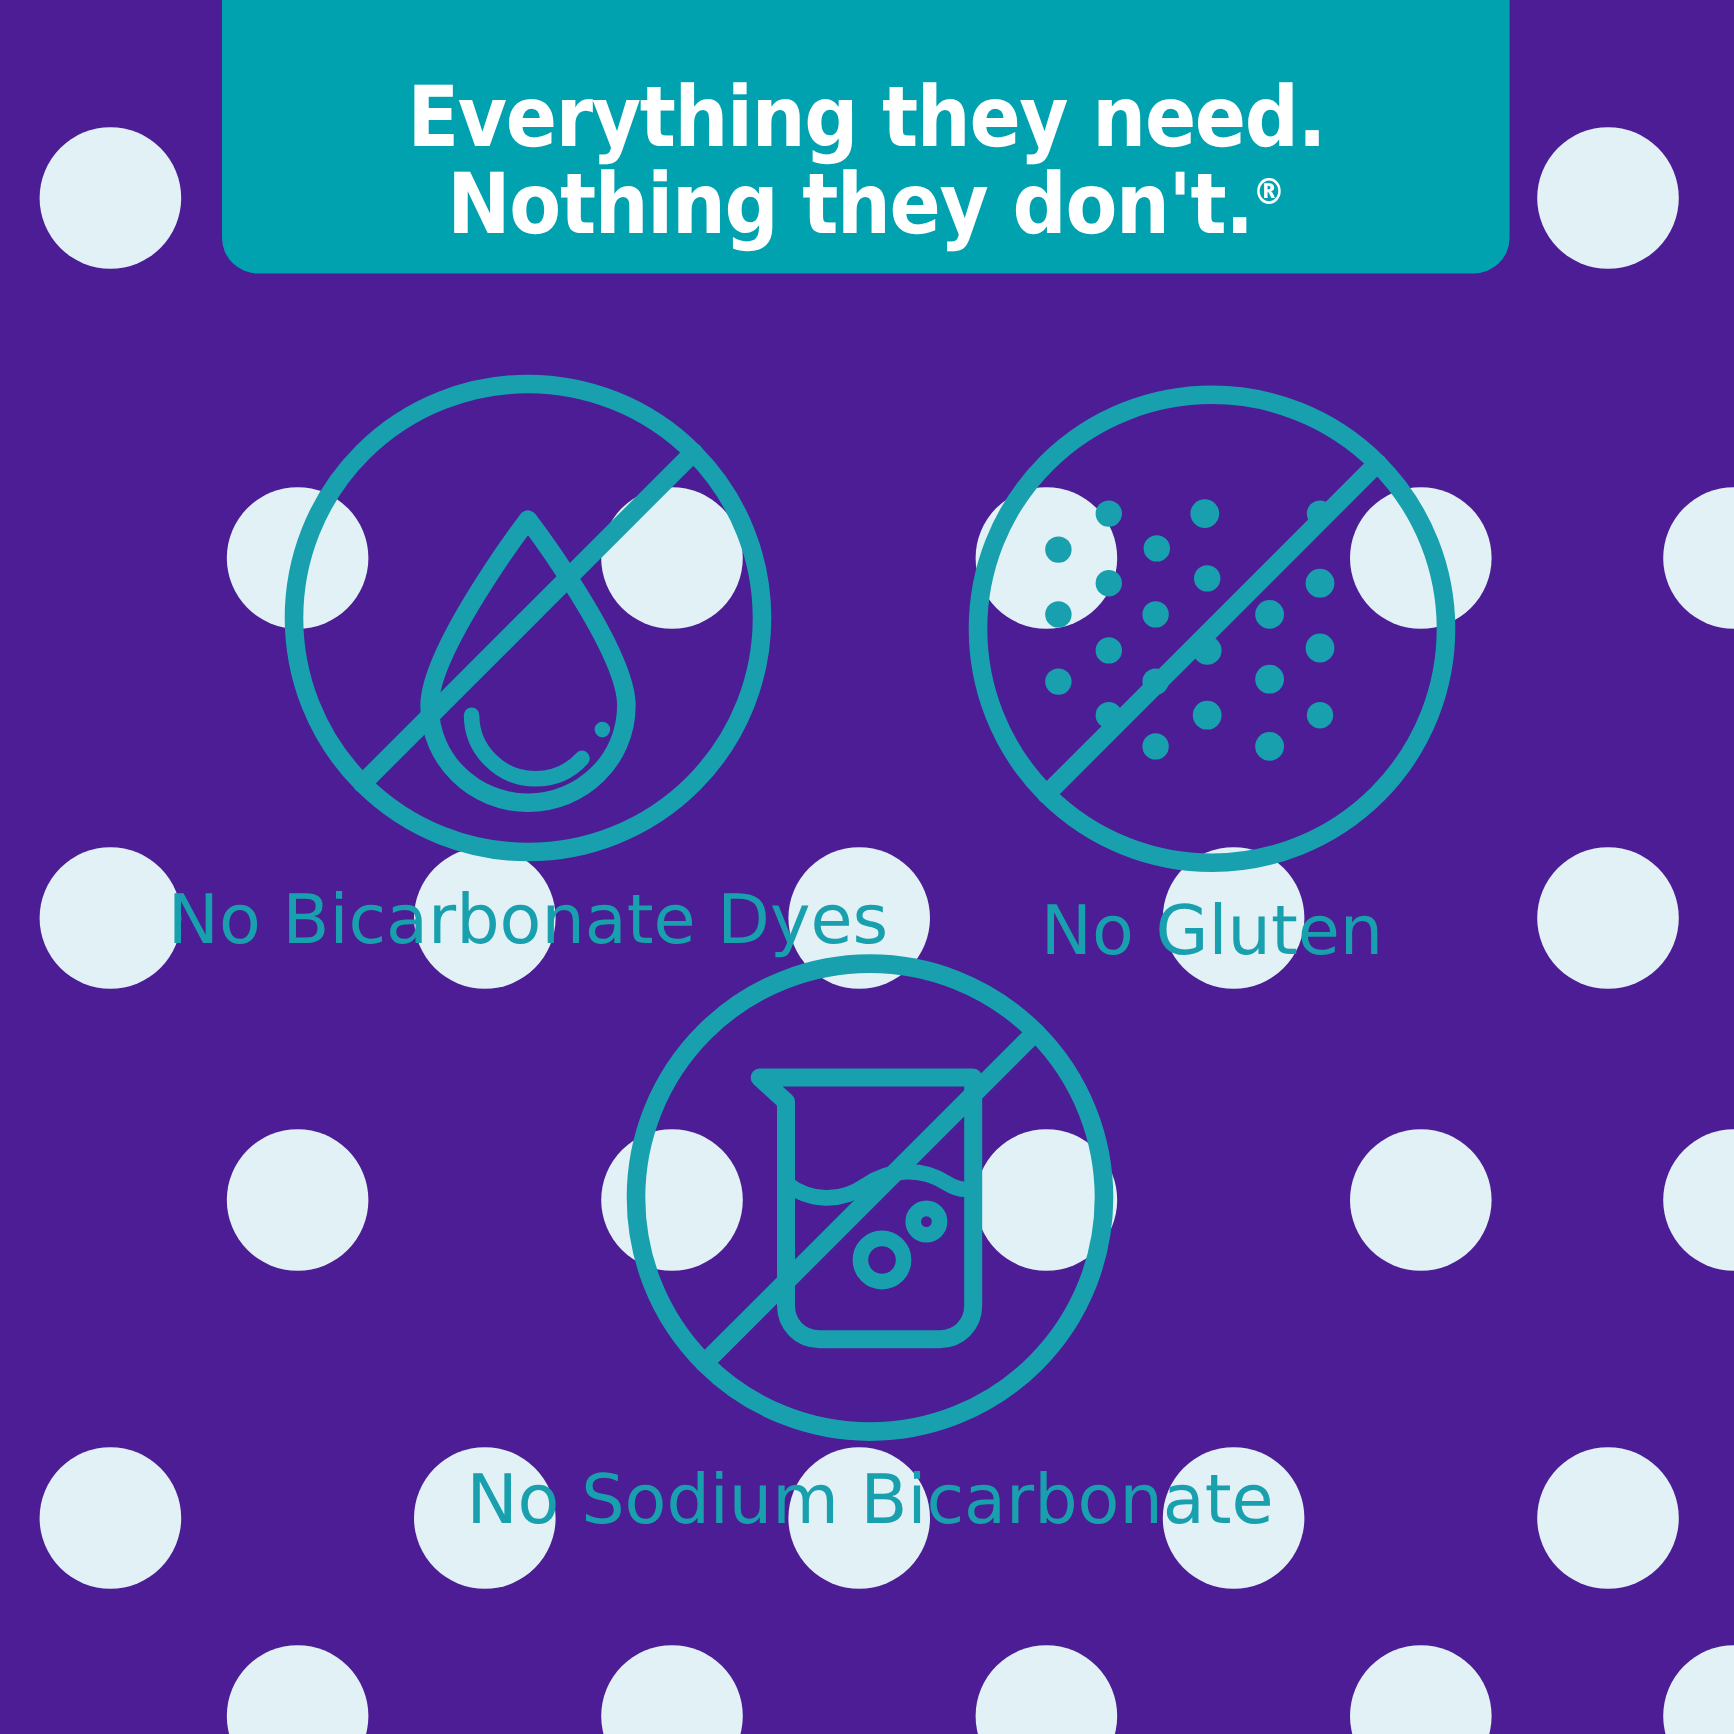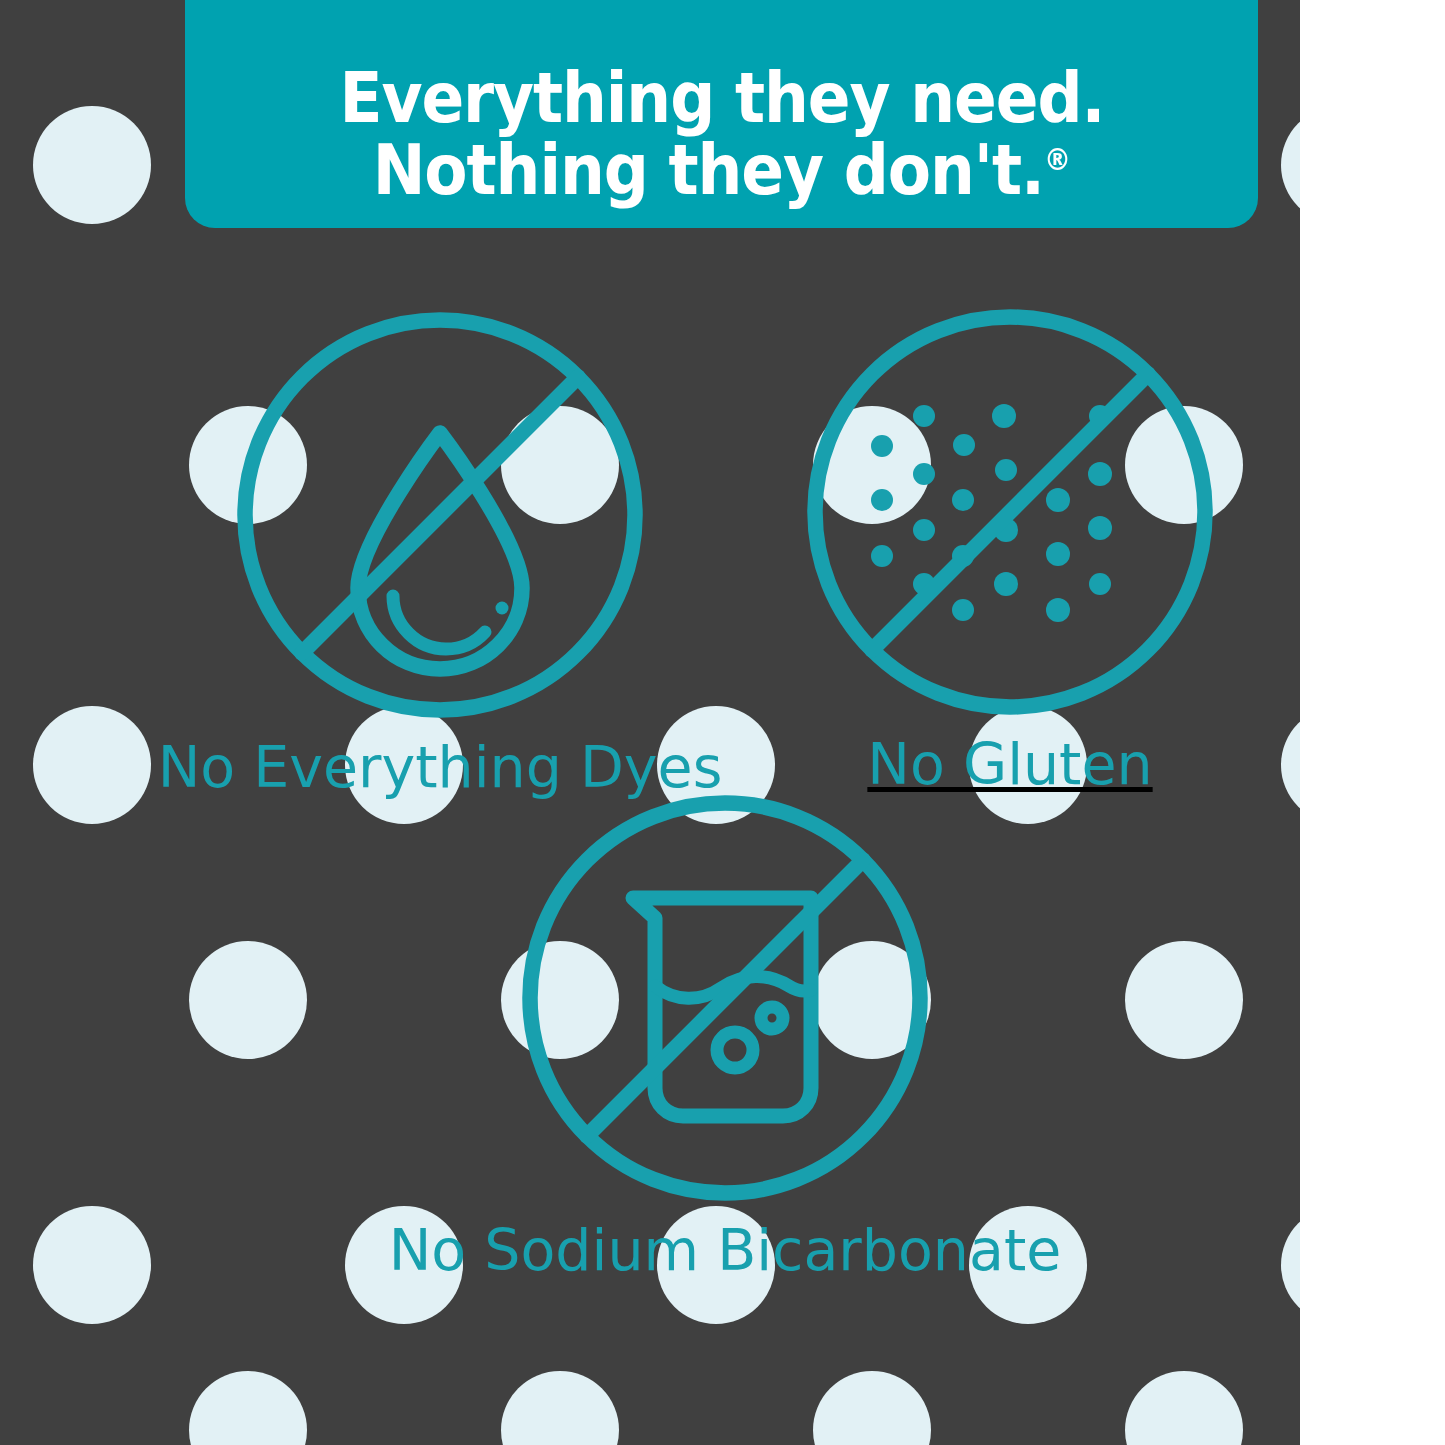--- a/index.html
+++ b/index.html
@@ -2,24 +2,24 @@
 <html><head>
 <meta charset="utf-8">
 <style>
   html, body {
     margin: 0;
     padding: 0;
     background: #ffffff;
   }
   #stage {
     position: relative;
-    width: 1300px;
+    width: 1445px;
     height: 1445px;
     overflow: hidden;
-    background: #404040;
+    background: #4c1d95;
     font-family: "Liberation Sans", sans-serif;
   }
 
   
   #dot-layer {
     position: absolute;
     inset: 0;
     z-index: 0;
     pointer-events: none;
   }
@@ -84,21 +84,21 @@
     color: #18a0ae;
     font-family: "DejaVu Sans", sans-serif;
     font-size: 57px;
     font-weight: normal;
     letter-spacing: 0px;
     white-space: nowrap;
     line-height: 1;
   }
 
   #tile-dyes    { left: 135px;  top: 305px;  width: 610px; }
-  #tile-gluten  { left: 705px;  top: 302px;  width: 610px; text-decoration: underline; }
+  #tile-gluten  { left: 705px;  top: 314px;  width: 610px; }
   #tile-bicarb  { left: 420px;  top: 788px;  width: 610px; }
 </style>
 </head>
 <body>
 
 <div id="stage">
 
   <div id="dot-layer">
       <div class="bg-dot" style="width: 118px; height: 118px; left: 33px; top: 106px; background: rgb(226, 241, 245);"></div>
       <div class="bg-dot" style="width: 118px; height: 118px; left: 345px; top: 106px; background: rgb(226, 241, 245);"></div>
@@ -147,21 +147,21 @@
 
           <path d="M163 291 C163 320 187 344 216 344 C231 344 245 338 255 327" stroke-width="13"></path>
 
           <circle cx="272" cy="303" r="6.5" fill="#18a0ae" stroke="none"></circle>
 
           <circle cx="210" cy="210" r="195" stroke-width="15.5"></circle>
 
           <line x1="72" y1="348" x2="348" y2="72" stroke-width="15.5"></line>
         </g>
       </svg>
-      <div class="tile-label" style="color: rgb(24, 160, 174);">No Everything Dyes</div>
+      <div class="tile-label" style="color: rgb(24, 160, 174);">No Bicarbonate Dyes</div>
     </div>
 
     <div class="tile" id="tile-gluten">
       <svg class="tile-icon" width="420" height="420" viewBox="0 0 420 420">
         <g fill="#18a0ae">
 
           <circle cx="124" cy="114" r="11"></circle>
             <circle cx="204" cy="114" r="12"></circle>
             <circle cx="300" cy="114" r="11"></circle>
           <circle cx="82" cy="144" r="11"></circle>

